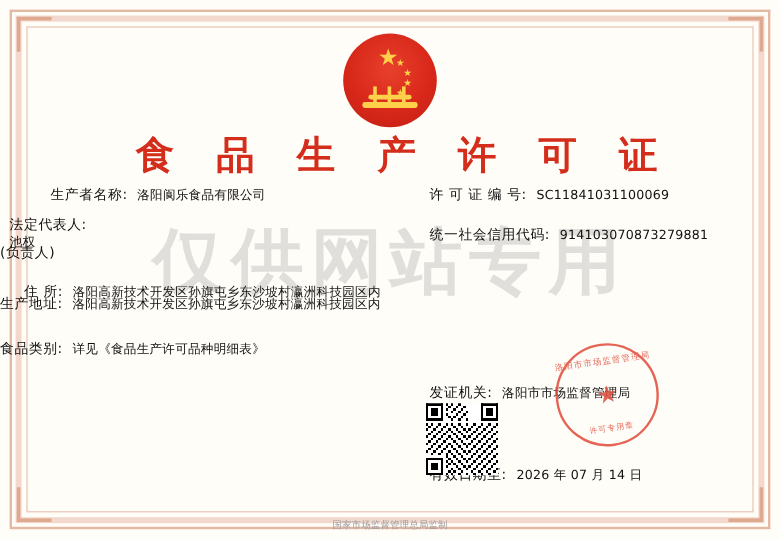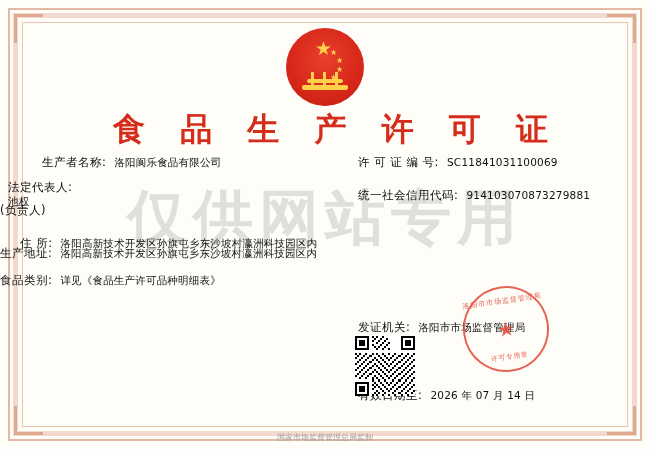--- a/index.html
+++ b/index.html
@@ -158,21 +158,21 @@
     font-size: 10.5px;
     color: #111;
     margin-left: 8px;
     letter-spacing: 0.2px;
   }
   .r1 { top: 155px; padding-left: 42px; }
   .r2 { top: 180px; flex-direction: column; }
   .r3 { top: 203px; }
   .r4 { top: 236px; padding-left: 20px; }
   .r5 { top: 246px; }
-  .r6 { top: 273px; justify-content: flex-end; }
+  .r6 { top: 283px; justify-content: flex-end; }
 
   .rr1 { top: 155px; }
   .rr2 { top: 188px; }
   .rr3 { top: 320px; text-align: right; }
   .rr4 { top: 348px; }
   .rr5 { top: 388px; }
 
   .line-item {
     position: absolute;
     display: flex;

